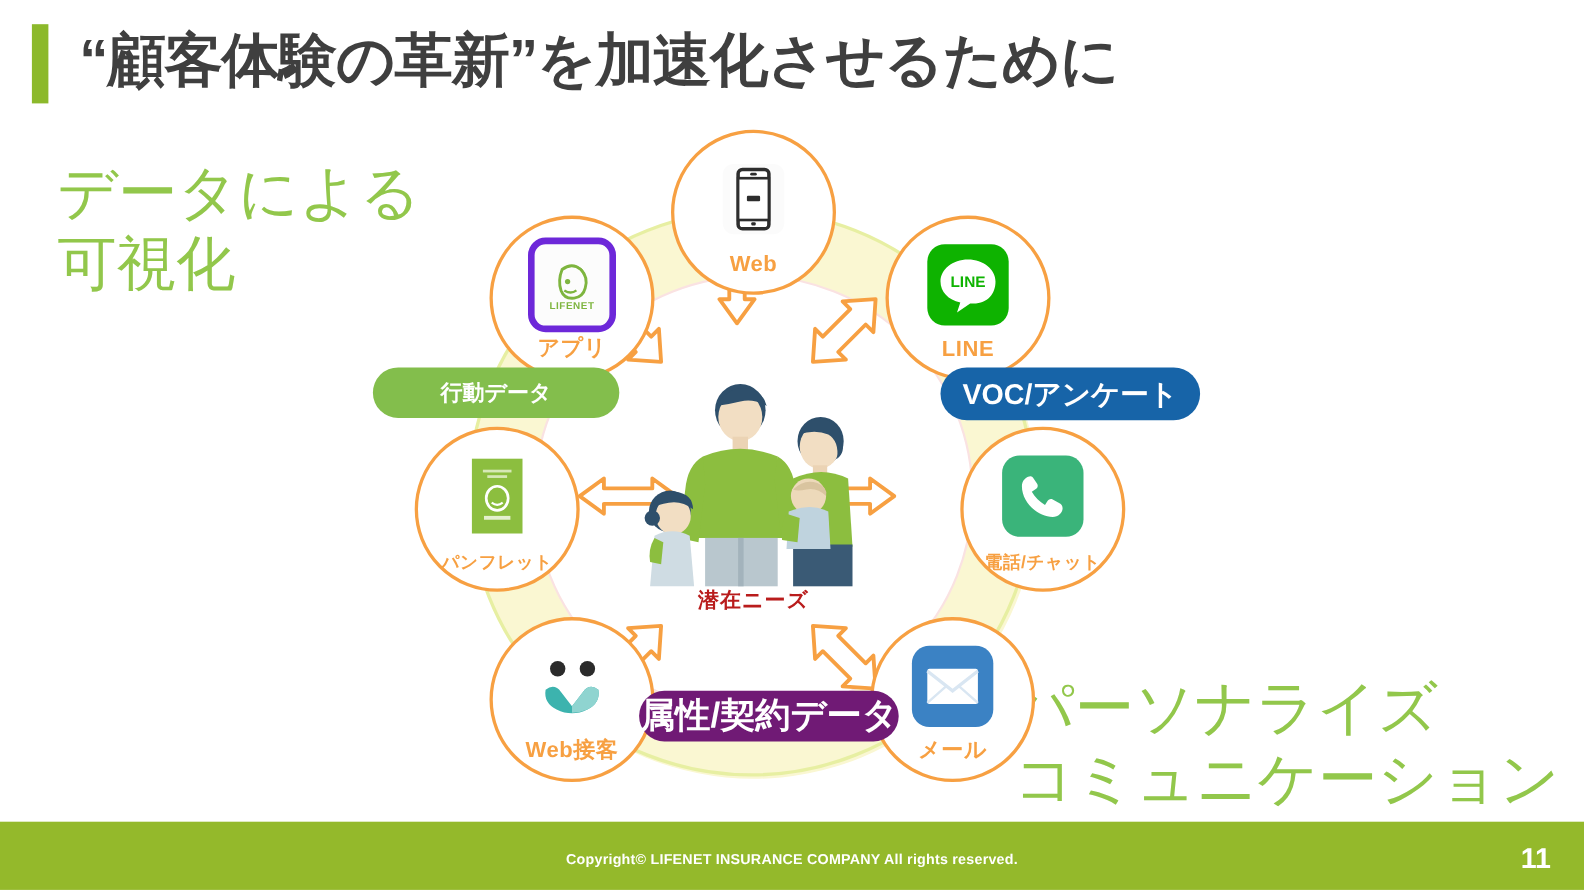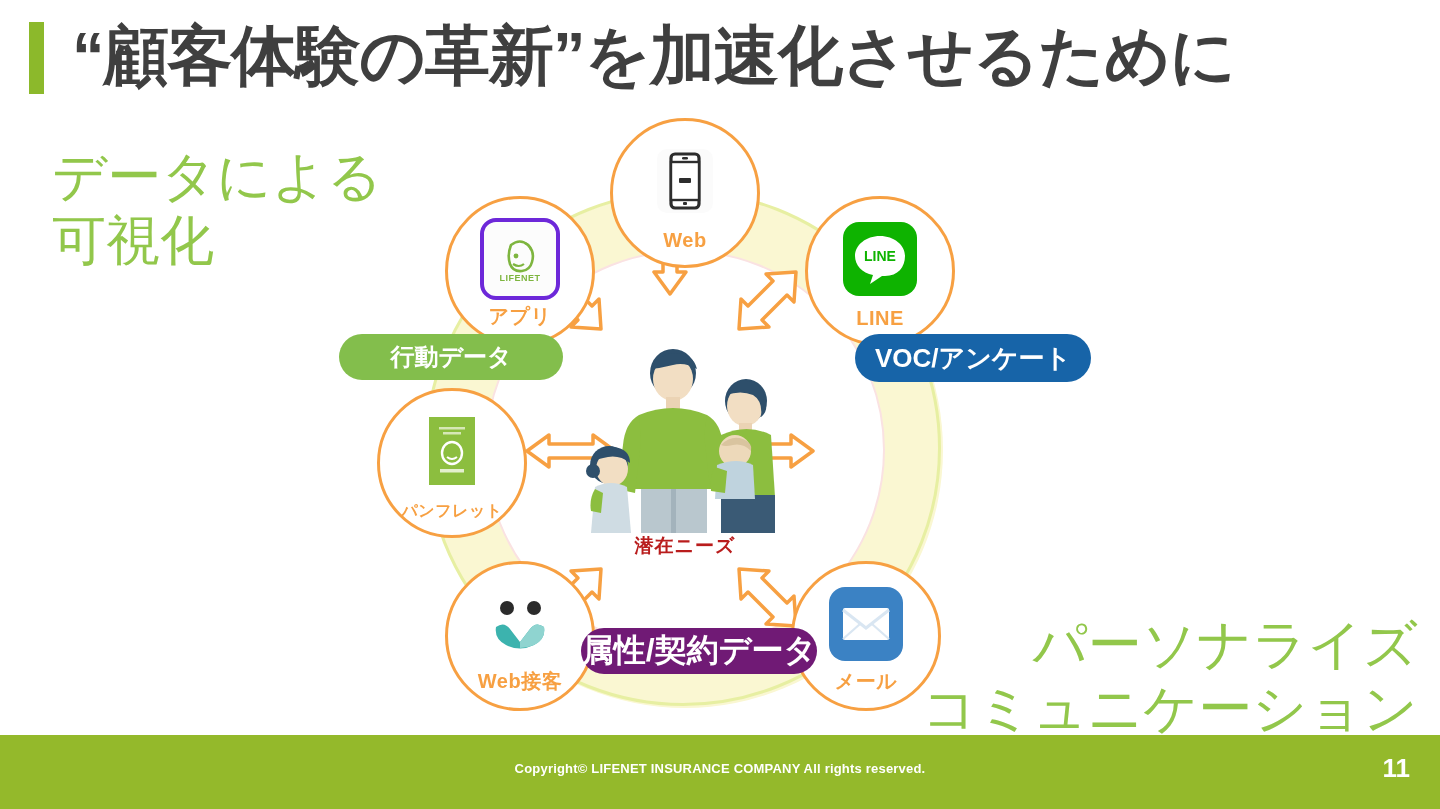--- a/index.html
+++ b/index.html
@@ -7,31 +7,31 @@
     width:1440px;height:809px;position:relative;overflow:hidden;
     background:#ffffff;
     font-family:"Liberation Sans","DejaVu Sans",sans-serif;
   }
 
   
   #title-row{position:absolute;left:0;top:0;width:1440px;height:110px;}
   #title-accent{position:absolute;left:29px;top:22px;width:15px;height:72px;background:#8CB92B;}
   #title-text{
     position:absolute;left:72px;top:20px;
-    font-size:65px;font-weight:bold;color:#3F3F3F;
+    font-size:53px;font-weight:bold;color:#3F3F3F;
     letter-spacing:-1px;white-space:nowrap;line-height:72px;
   }
 
   
   .side-caption{
     position:absolute;color:#92C74B;font-weight:normal;
     font-size:54px;line-height:64px;letter-spacing:0px;white-space:pre;
   }
   #caption-left{left:52px;top:144px;}
-  #caption-right{right:22px;top:612px;text-align:right;margin-left:16px;}
+  #caption-right{right:22px;top:612px;text-align:left;margin-left:16px;}
 
   
   #diagram{position:absolute;left:335px;top:118px;width:700px;height:600px;}
 
   
   #ring-outer{
     position:absolute;left:92px;top:74px;width:516px;height:516px;border-radius:50%;
     background:#FAF7D2;
   }
   #ring-outer::after{
@@ -77,29 +77,29 @@
   #node-webcs {left:110px;top:443px;}
   #node-pam   {left:42px;top:270px;}
   #node-app   {left:110px;top:78px;}
 
   
   .pill{
     position:absolute;border-radius:40px;color:#ffffff;font-weight:bold;
     display:flex;align-items:center;justify-content:center;white-space:nowrap;
     box-sizing:border-box;
   }
-  #pill-behavior{left:4px;top:216px;width:224px;height:46px;background:#83BE4C;font-size:24px;}
+  #pill-behavior{left:4px;top:216px;width:224px;height:46px;background:#83BE4C;font-size:20px;}
   #pill-voc{left:520px;top:216px;width:236px;height:48px;background:#1764A8;font-size:26px;}
   #pill-attr{left:246px;top:510px;width:236px;height:46px;background:#701a75;font-size:32px;}
 
   
   .rounded-app{width:74px;height:74px;border-radius:16px;display:flex;align-items:center;justify-content:center;}
 
   
-  #footer{position:absolute;left:0;bottom:0;width:1440px;height:74px;background:#94B92B;}
+  #footer{position:absolute;left:0;bottom:0;width:1440px;height:62px;background:#94B92B;}
   #footer-copy{
     position:absolute;left:0;top:0;width:1440px;height:66px;
     display:flex;align-items:center;justify-content:center;
     color:#ffffff;font-size:13px;font-weight:bold;letter-spacing:0.2px;
   }
   #footer-page{
     position:absolute;right:30px;top:0;height:66px;display:flex;align-items:center;
     color:#ffffff;font-size:26px;font-weight:bold;
   }
 </style>
@@ -203,20 +203,30 @@
       <div class="rounded-app" style="background:#0EB300;">
         <svg width="56" height="54" viewBox="0 0 56 54">
           <path d="M28 4 C14 4 3 13 3 24 C3 33 10 41 21 43 l-3 9 l12 -8 c1 0 2 0 3 0 C46 44 53 35 53 24 C53 13 42 4 28 4z" fill="#ffffff"></path>
           <text x="28" y="29" font-family="Liberation Sans, sans-serif" font-size="14" font-weight="bold" fill="#0EB300" text-anchor="middle">LINE</text>
         </svg>
       </div>
     </div>
     <div class="node-label">LINE</div>
   </div>
 
+  <div id="node-phone" class="node">
+    <div class="icon-box">
+      <div class="rounded-app" style="background:#3AB47A;">
+        <svg width="48" height="48" viewBox="0 0 48 48">
+          <path d="M13 6 c-4 0 -8 4 -8 9 c0 15 15 28 28 28 c5 0 9 -4 9 -8 c0 -2 -1 -3 -2 -4 l-7 -4 c-2 -1 -4 0 -5 2 l-2 3 c-5 -3 -9 -7 -12 -12 l3 -2 c2 -1 3 -3 2 -5 l-4 -6 c-1 -1 -2 -1 -2 -1z" fill="#ffffff"></path>
+        </svg>
+      </div>
+    </div>
+    <div class="node-label small">電話/チャット</div>
+  </div>
 
   <div id="node-mail" class="node">
     <div class="icon-box">
       <div class="rounded-app" style="background:#3B82C4;">
         <svg width="52" height="40" viewBox="0 0 52 40">
           <rect x="3" y="4" width="46" height="32" rx="2" fill="#ffffff"></rect>
           <path d="M3 6 L26 24 L49 6" fill="none" stroke="#D9E6F2" stroke-width="3"></path>
           <path d="M3 35 L20 20 M49 35 L32 20" fill="none" stroke="#D9E6F2" stroke-width="2.2"></path>
         </svg>
       </div>
@@ -245,21 +255,21 @@
         <circle cx="52" cy="14" r="7" fill="#2B2B2B"></circle>
         <path d="M14 33 q8 -6 14 2 l10 13 l10 -13 q6 -8 14 -2 q2 12 -10 18 q-14 7 -28 0 q-12 -6 -10 -18z" fill="#3CB3AE"></path>
         <path d="M38 48 l10 -13 q6 -8 14 -2 q2 12 -10 18 q-7 3 -14 3z" fill="#8FD4D0"></path>
       </svg>
     </div>
     <div class="node-label">Web接客</div>
   </div>
 
   <div id="node-app" class="node">
     <div class="icon-box">
-      <div class="rounded-app" style="background:#FCFCFC;border:4px solid #6d28d9;text-align:right;">
+      <div class="rounded-app" style="background:#FCFCFC;border:6px solid #6d28d9;text-align:right;">
         <svg width="56" height="56" viewBox="0 0 56 56">
           <path d="M19 14 q9 -7 17 0 q7 7 4 17 q-2 8 -10 9 q-9 1 -12 -7 q-3 -9 1 -19z" fill="none" stroke="#7EB53F" stroke-width="2.6"></path>
           <path d="M33 12 q5 2 6 7" fill="none" stroke="#7EB53F" stroke-width="2"></path>
           <circle cx="24" cy="25" r="2.4" fill="#7EB53F"></circle>
           <path d="M21 33 q6 4 11 0" fill="none" stroke="#7EB53F" stroke-width="2.2"></path>
           <text x="28" y="50" font-family="Liberation Sans, sans-serif" font-size="9" font-weight="bold" fill="#7EB53F" text-anchor="middle" letter-spacing="0.5">LIFENET</text>
         </svg>
       </div>
     </div>
     <div class="node-label">アプリ</div>

